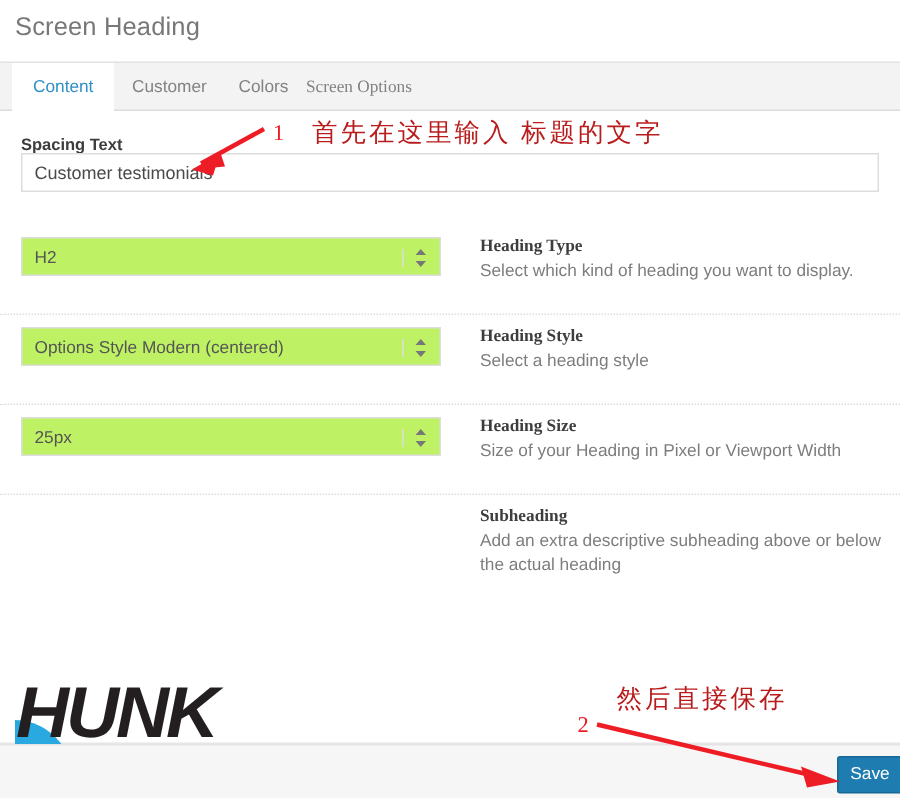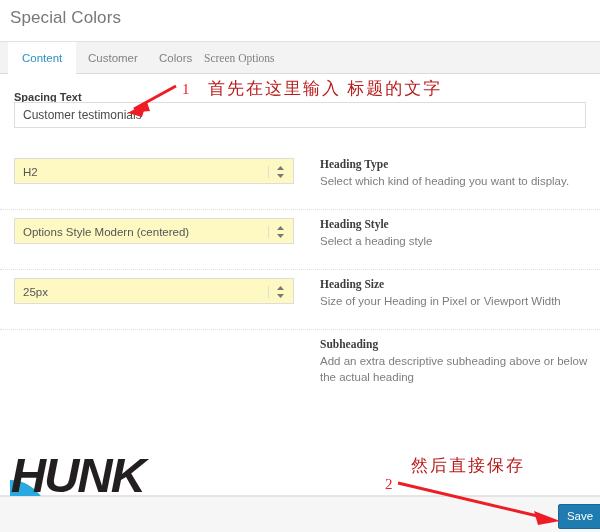--- a/index.html
+++ b/index.html
@@ -104,21 +104,21 @@
   .row-1 { top: 76px; }
   .row-2 { top: 136px; }
   .row-3 { top: 196px; }
   .row-4 { top: 256px; border-bottom: none; }
 
   .select-wrap {
     position: absolute;
     left: 14px; top: 8px;
     width: 280px; height: 26px;
     border: 1px solid #dddddd;
-    background: #fef9c3;
+    background: #bef264;
     padding-left: 16px;
   }
   .select-value {
     position: absolute;
     left: 8px; top: 0;
     height: 26px; line-height: 26px;
     font-size: 11.5px;
     color: #555555;
     white-space: nowrap;
     overflow: hidden;
@@ -249,21 +249,21 @@
   .annot-cn-1  { left: 208px; top: 77px; }
   .annot-num-2 { left: 385px; top: 476px; }
   .annot-cn-2b { left: 411px; top: 454px; }
 </style>
 </head>
 <body>
 
 <div id="app">
 
   <div class="header">
-    <div class="header-title">Special Colors</div>
+    <div class="header-title">Screen Heading</div>
   </div>
 
   <div class="tabbar">
     <div class="tab tab-content active">Content</div>
     <div class="tab tab-spacing">Customer</div>
     <div class="tab tab-colors">Colors</div>
     <div class="tab tab-screen">Screen Options</div>
   </div>
 
   <div class="panel">

